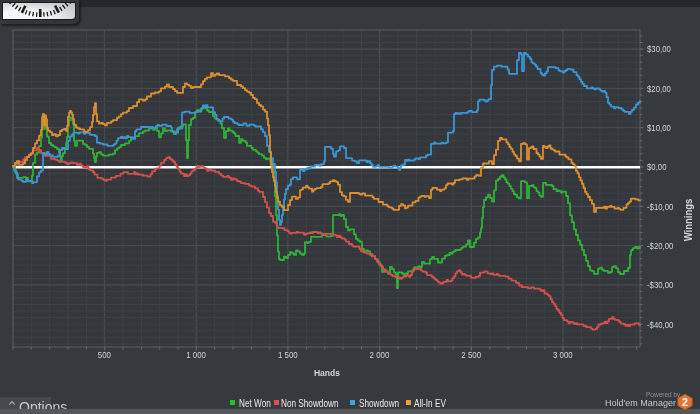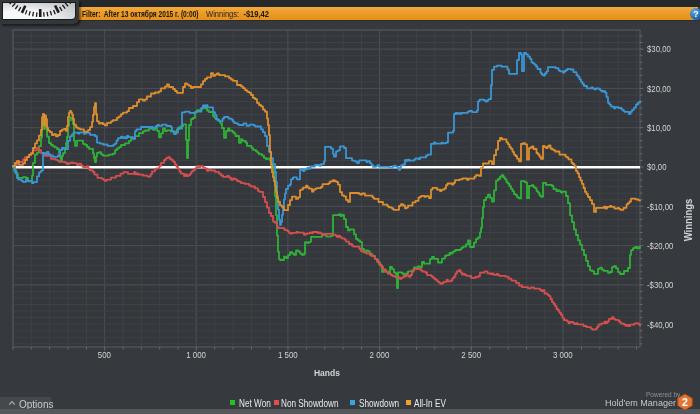--- a/index.html
+++ b/index.html
@@ -16,39 +16,34 @@
 #help { position:absolute; left:690px; top:1px; width:12px; height:12px; border-radius:50%;
   background:radial-gradient(circle at 4px 3px,#5aa9e4,#1d66ad 70%);
   color:#fff; font-size:9px; font-weight:bold; text-align:center; line-height:12px; }
 #gauge { position:absolute; left:0; top:0; width:79px; height:24px;
   background:#32373a; border-radius:0 0 6px 0; padding:2px 3px 4px 2px;
   box-shadow:2px 2px 2px rgba(0,0,0,0.45); }
 #gface { width:74px; height:18px; border-radius:0 0 4px 0; border:1px solid #17191b;
   background:radial-gradient(120% 150% at 22% 95%,#f7f8f8 30%,#d7dadb 60%,#adb3b5 100%); overflow:hidden; }
 #chart { position:absolute; left:0; top:0; }
 #optbtn { position:absolute; left:0; top:397px; width:51px; height:12px; background:#45484c;
-  color:#c9ccce; font-size:10px; }
+  color:#c9ccce; font-size:14px; }
 #optbtn .lab { position:absolute; left:19px; top:1.5px; }
 #bstrip { position:absolute; left:0; top:409px; width:700px; height:5px; background:#54585b; }
 .leg { position:absolute; top:398px; font-size:10px; color:#e9ebec;
   transform:scaleX(0.82); transform-origin:0 0; white-space:nowrap; }
 .sq { position:absolute; top:400px; width:5px; height:5px; }
 #pwr { position:absolute; left:646px; top:391px; font-size:6.5px; color:#8f9396; }
 #hm { position:absolute; left:605px; top:397px; font-size:9.5px; color:#c6c9cb;
   transform:scaleX(0.95); transform-origin:0 0; white-space:nowrap; }
 #hex { position:absolute; left:676px; top:393px; }
 </style></head>
 <body>
 <div id="page">
   <div id="topdark"></div>
-  <div id="obar">
-    <div class="t1">Filter:&nbsp; After 13 октября 2015 г. (0:00)</div>
-    <div class="t2">Winnings:&nbsp; <b>-$19,42</b></div>
-    <div id="help">?</div>
-  </div>
   <div id="gauge">
       <div id="gface">
     <svg width="74" height="18" viewBox="0 0 74 18">
           <line x1="-0.1" y1="-8.3" x2="3.9" y2="-10.4" stroke="#1c1c1c" stroke-width="1.3"></line>
 <line x1="1.9" y1="-5.0" x2="5.6" y2="-7.5" stroke="#1c1c1c" stroke-width="1.3"></line>
 <line x1="4.1" y1="-1.9" x2="10.4" y2="-6.9" stroke="#1c1c1c" stroke-width="2.6"></line>
 <line x1="6.6" y1="1.0" x2="9.8" y2="-2.1" stroke="#1c1c1c" stroke-width="1.3"></line>
 <line x1="9.3" y1="3.6" x2="12.3" y2="0.2" stroke="#1c1c1c" stroke-width="1.3"></line>
 <line x1="12.3" y1="6.0" x2="15.0" y2="2.3" stroke="#1c1c1c" stroke-width="1.3"></line>
 <line x1="15.5" y1="8.1" x2="17.8" y2="4.2" stroke="#1c1c1c" stroke-width="1.3"></line>

